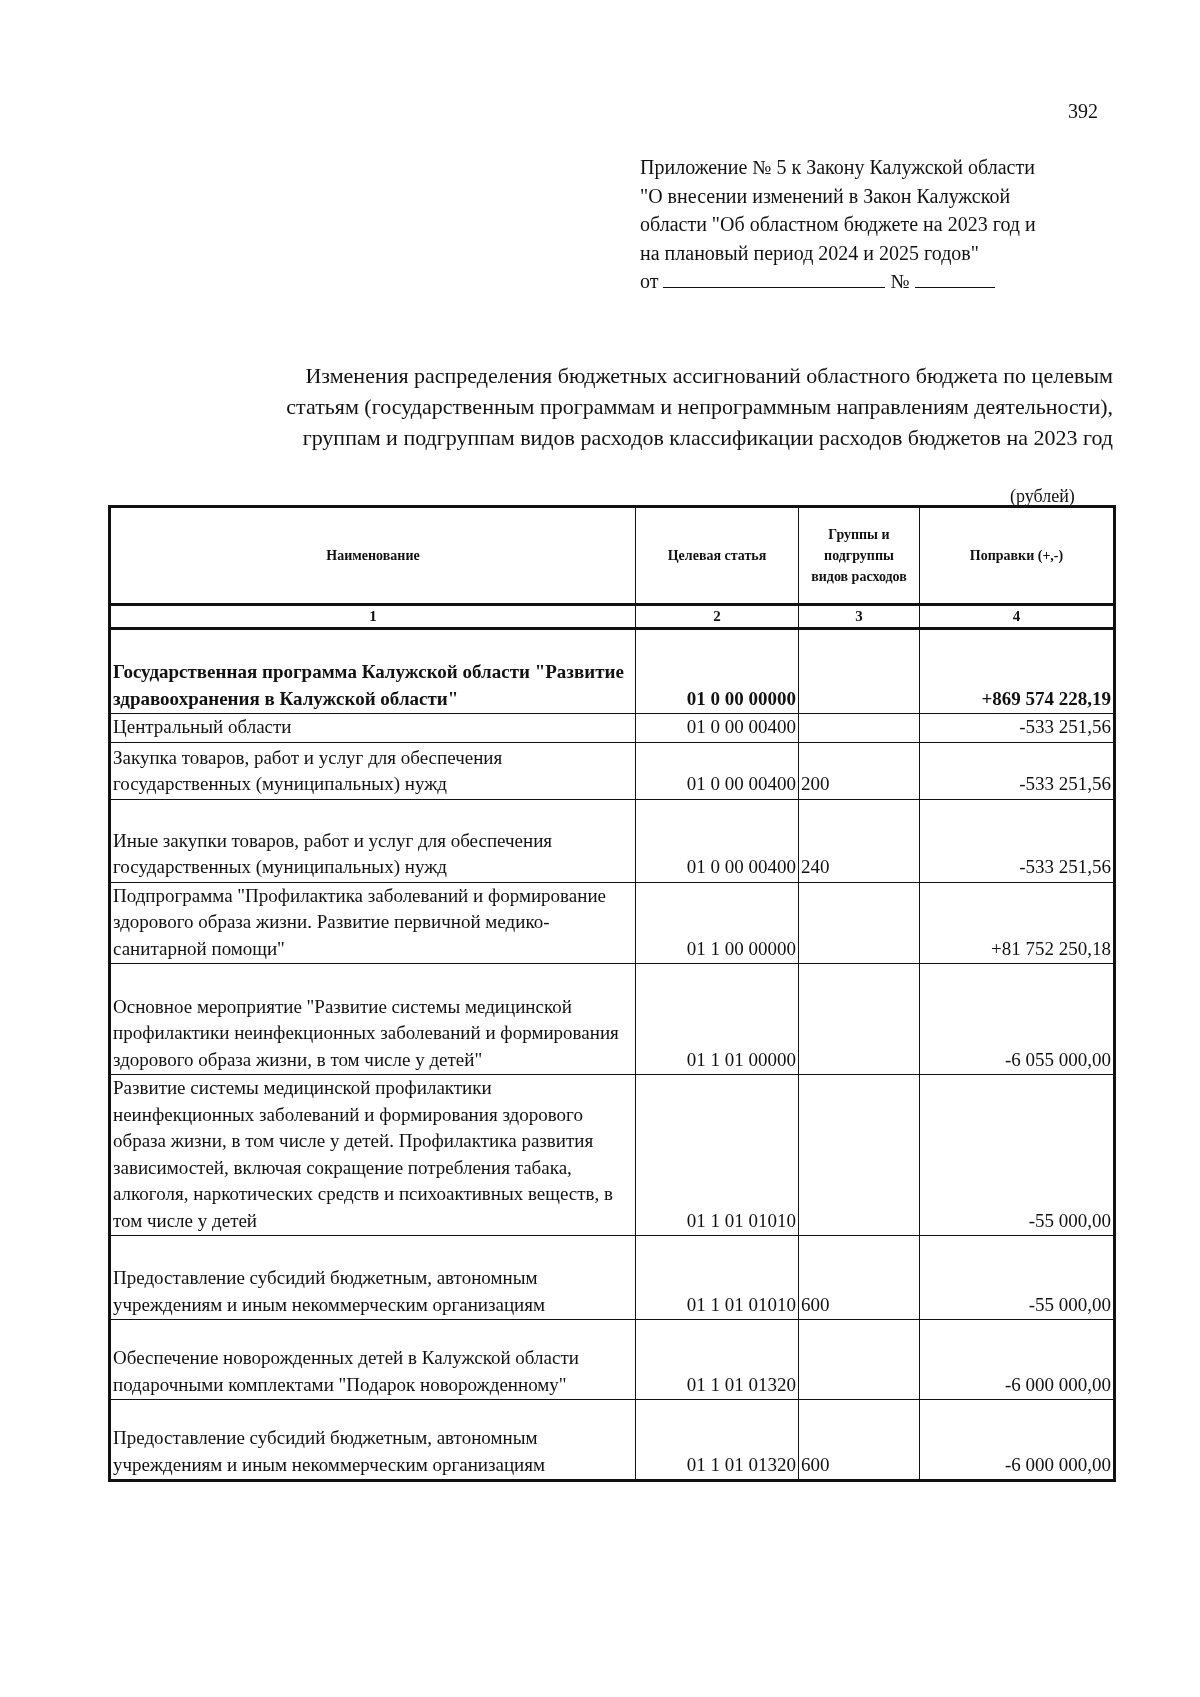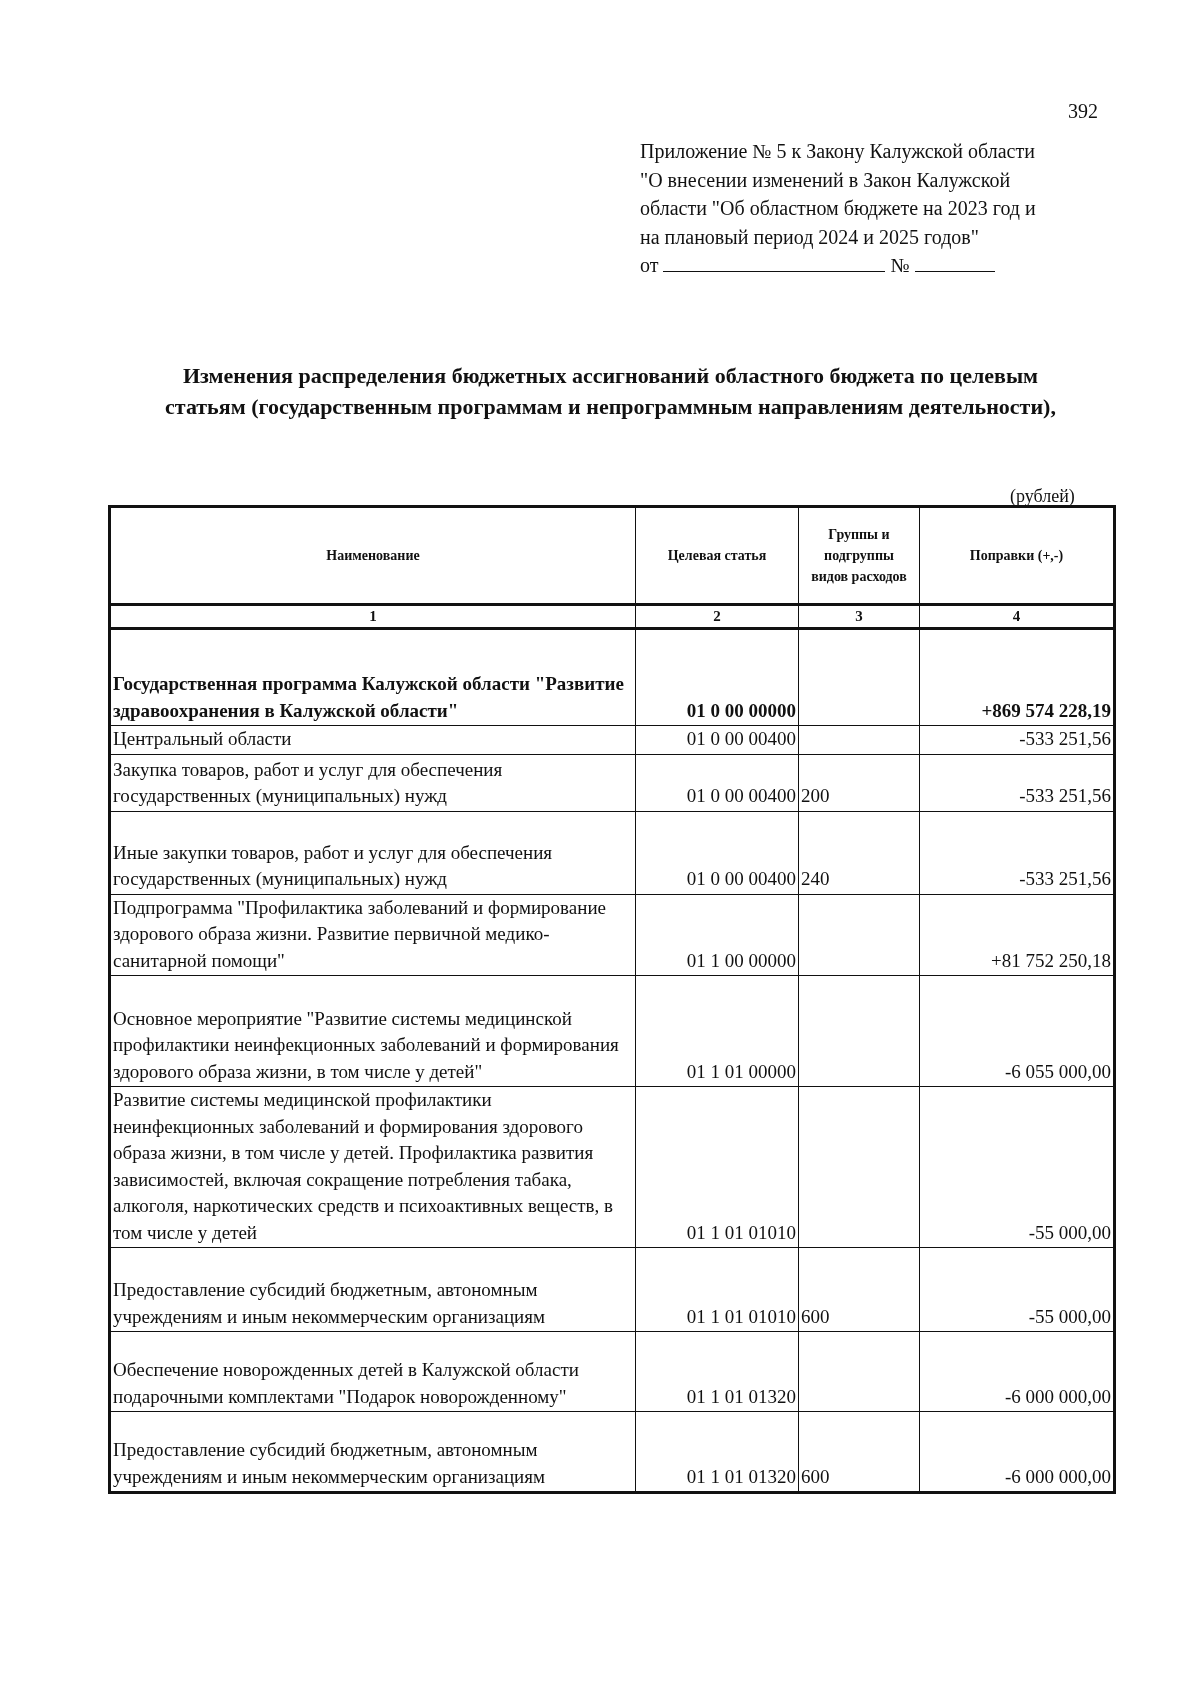--- a/index.html
+++ b/index.html
@@ -2,28 +2,28 @@
 <html><head>
 <meta charset="utf-8">
 <style>
   html, body { margin: 0; padding: 0; background: #ffffff; }
   body {
     width: 1200px; height: 1697px; position: relative; overflow: hidden;
     font-family: "Liberation Serif", "DejaVu Serif", serif; color: #111;
   }
   .page-num { position: absolute; left: 1068px; top: 100px; font-size: 20px; }
   .appendix {
-    position: absolute; left: 640px; top: 137px; width: 470px;
+    position: absolute; left: 640px; top: 153px; width: 470px;
     font-size: 20px; line-height: 28.5px;
   }
   .appendix .line { white-space: nowrap; }
   .blank { display: inline-block; border-bottom: 1px solid #111; height: 18px; vertical-align: baseline; }
   .title {
     position: absolute; left: 108px; top: 360px; width: 1005px;
-    text-align: center; font-weight: bold; font-size: 22px; line-height: 31px;
+    text-align: right; font-weight: normal; font-size: 22px; line-height: 31px;
   }
   .units { position: absolute; left: 1010px; top: 486px; font-size: 18px; }
   table.budget {
     position: absolute; left: 108px; top: 505px; width: 1005px;
     border-collapse: collapse; table-layout: fixed; font-size: 19px;
   }
   table.budget col.c1 { width: 526px; }
   table.budget col.c2 { width: 163px; }
   table.budget col.c3 { width: 121px; }
   table.budget col.c4 { width: 195px; }
@@ -60,20 +60,21 @@
     <span>от</span>
     <span class="blank" style="width:222px"></span>
     <span>№</span>
     <span class="blank" style="width:80px"></span>
   </div>
 </div>
 
 <div class="title">
   <div>Изменения распределения бюджетных ассигнований областного бюджета по целевым</div>
   <div>статьям (государственным программам и непрограммным направлениям деятельности),</div>
+  <div>группам и подгруппам видов расходов классификации расходов бюджетов на 2023 год</div>
 </div>
 
 <div class="units">(рублей)</div>
 
 <table class="budget">
   <colgroup>
       <col class="c1">
       <col class="c2">
       <col class="c3">
       <col class="c4">
@@ -86,21 +87,21 @@
       <th>Поправки (+,-)</th>
     </tr>
     <tr class="nums" style="height:24px">
       <td>1</td>
       <td>2</td>
       <td>3</td>
       <td>4</td>
     </tr>
   </thead>
   <tbody>
-    <tr class="bold" style="height:97px">
+    <tr class="bold" style="height:85px">
       <td class="name">Государственная программа Калужской области "Развитие здравоохранения в Калужской области"</td>
       <td class="code">01 0 00 00000</td>
       <td class="group"></td>
       <td class="amount">+869 574 228,19</td>
     </tr>
     <tr style="height:26px">
       <td class="name">Центральный области</td>
       <td class="code">01 0 00 00400</td>
       <td class="group"></td>
       <td class="amount">-533 251,56</td>

